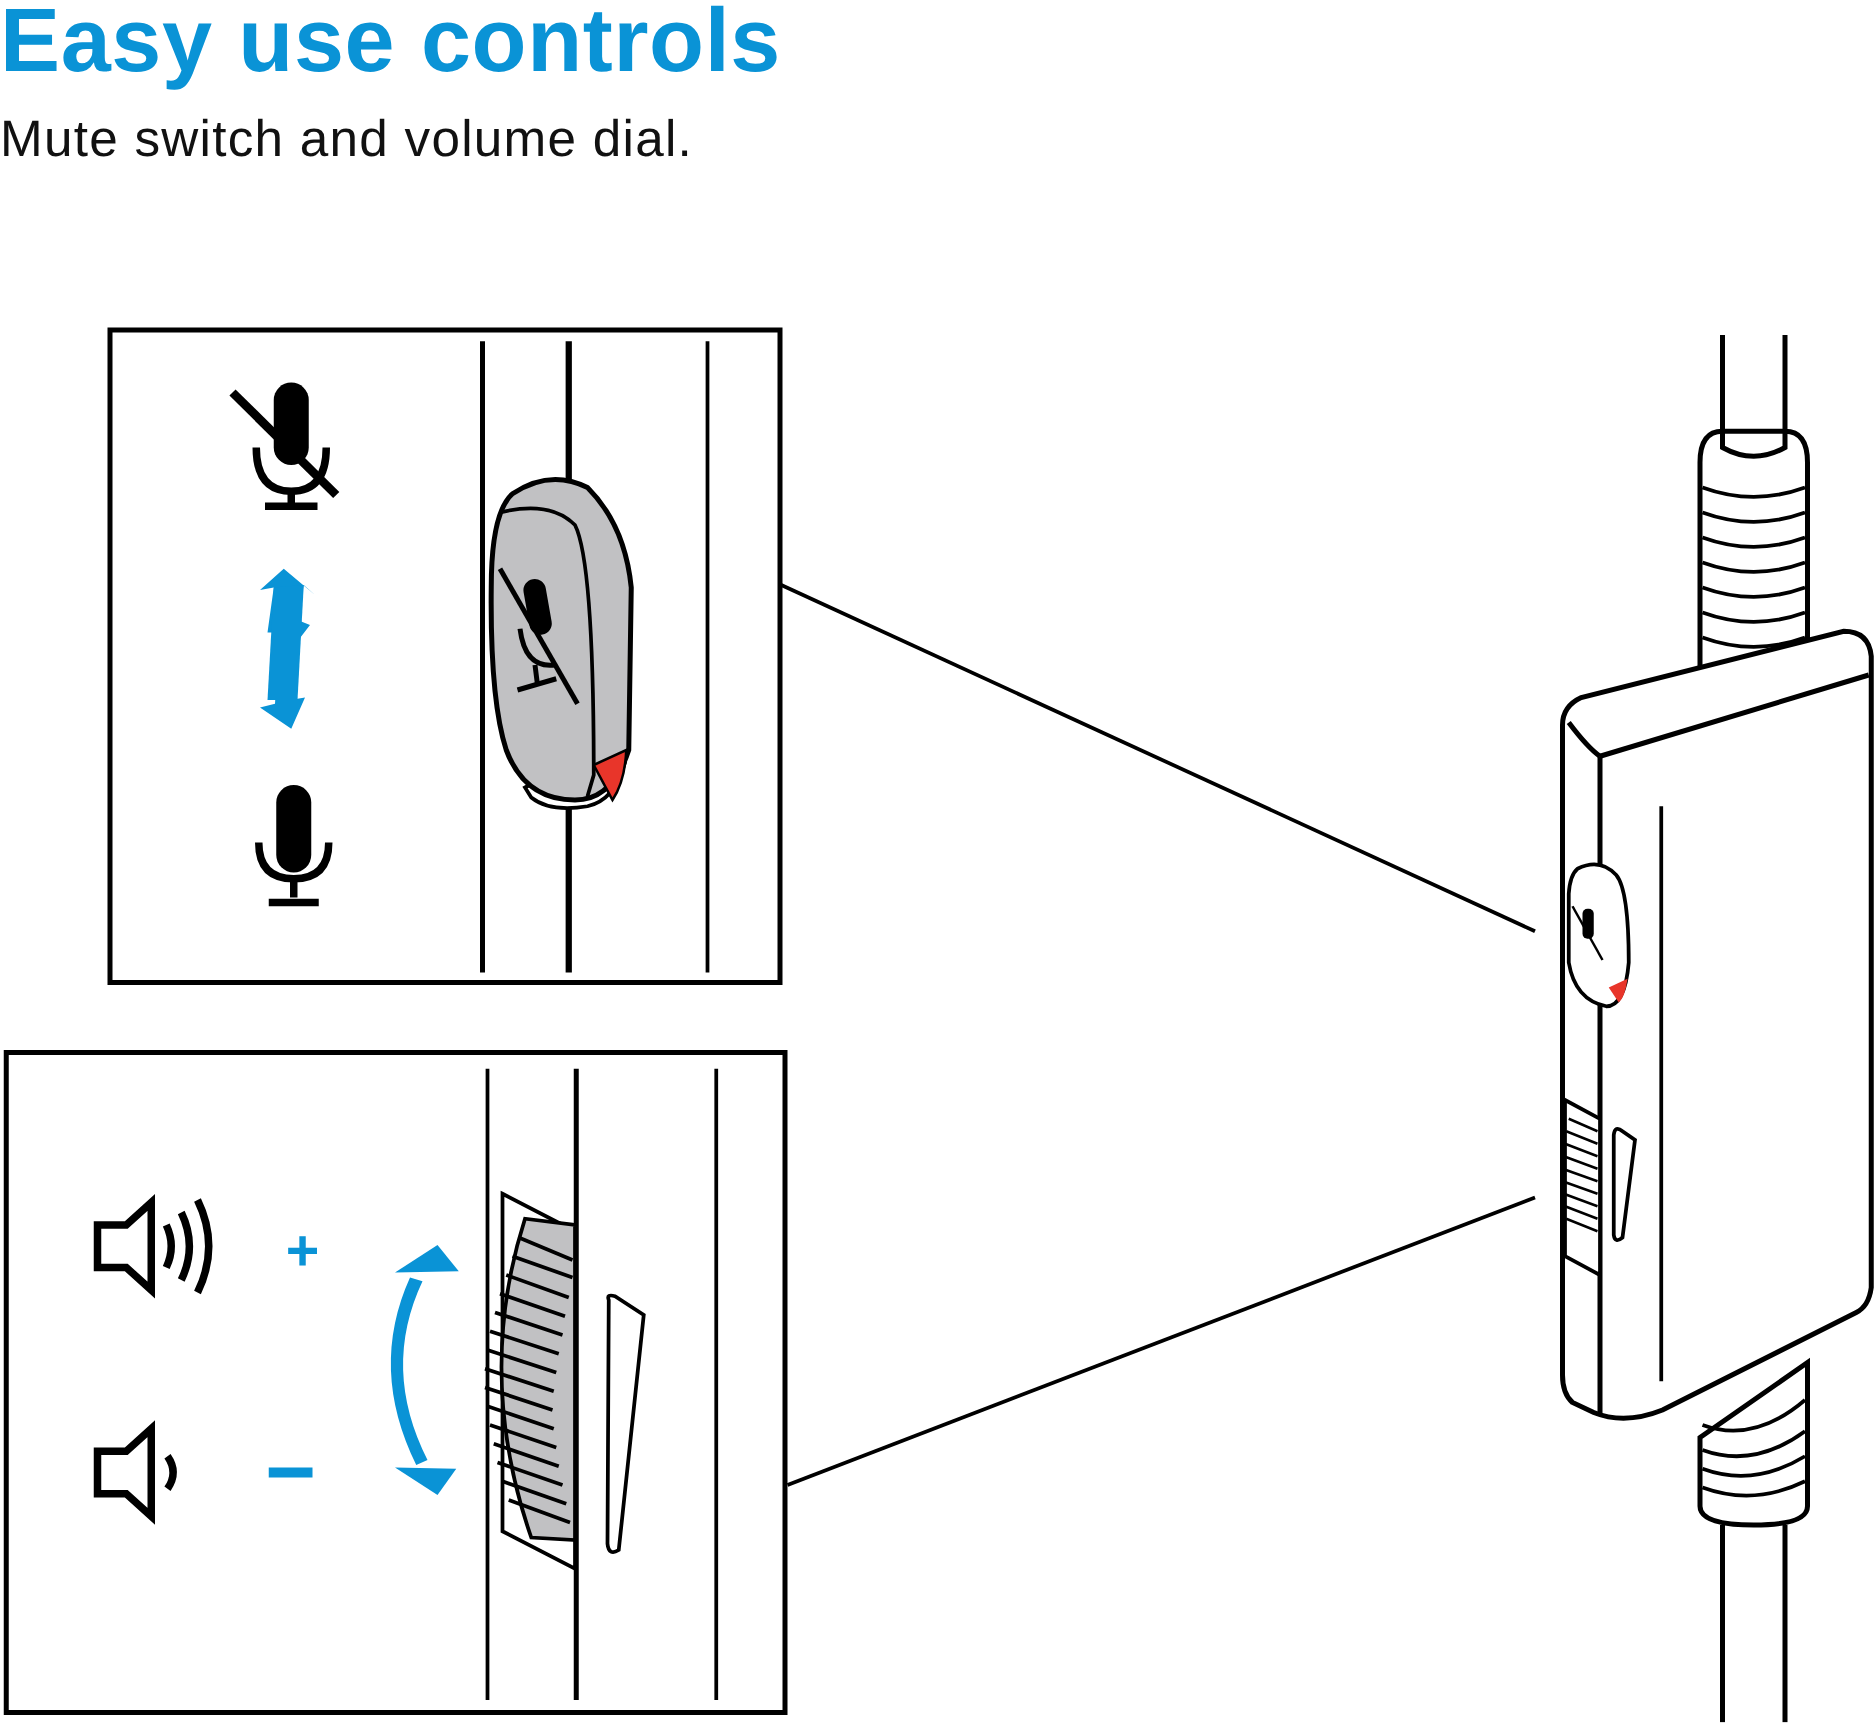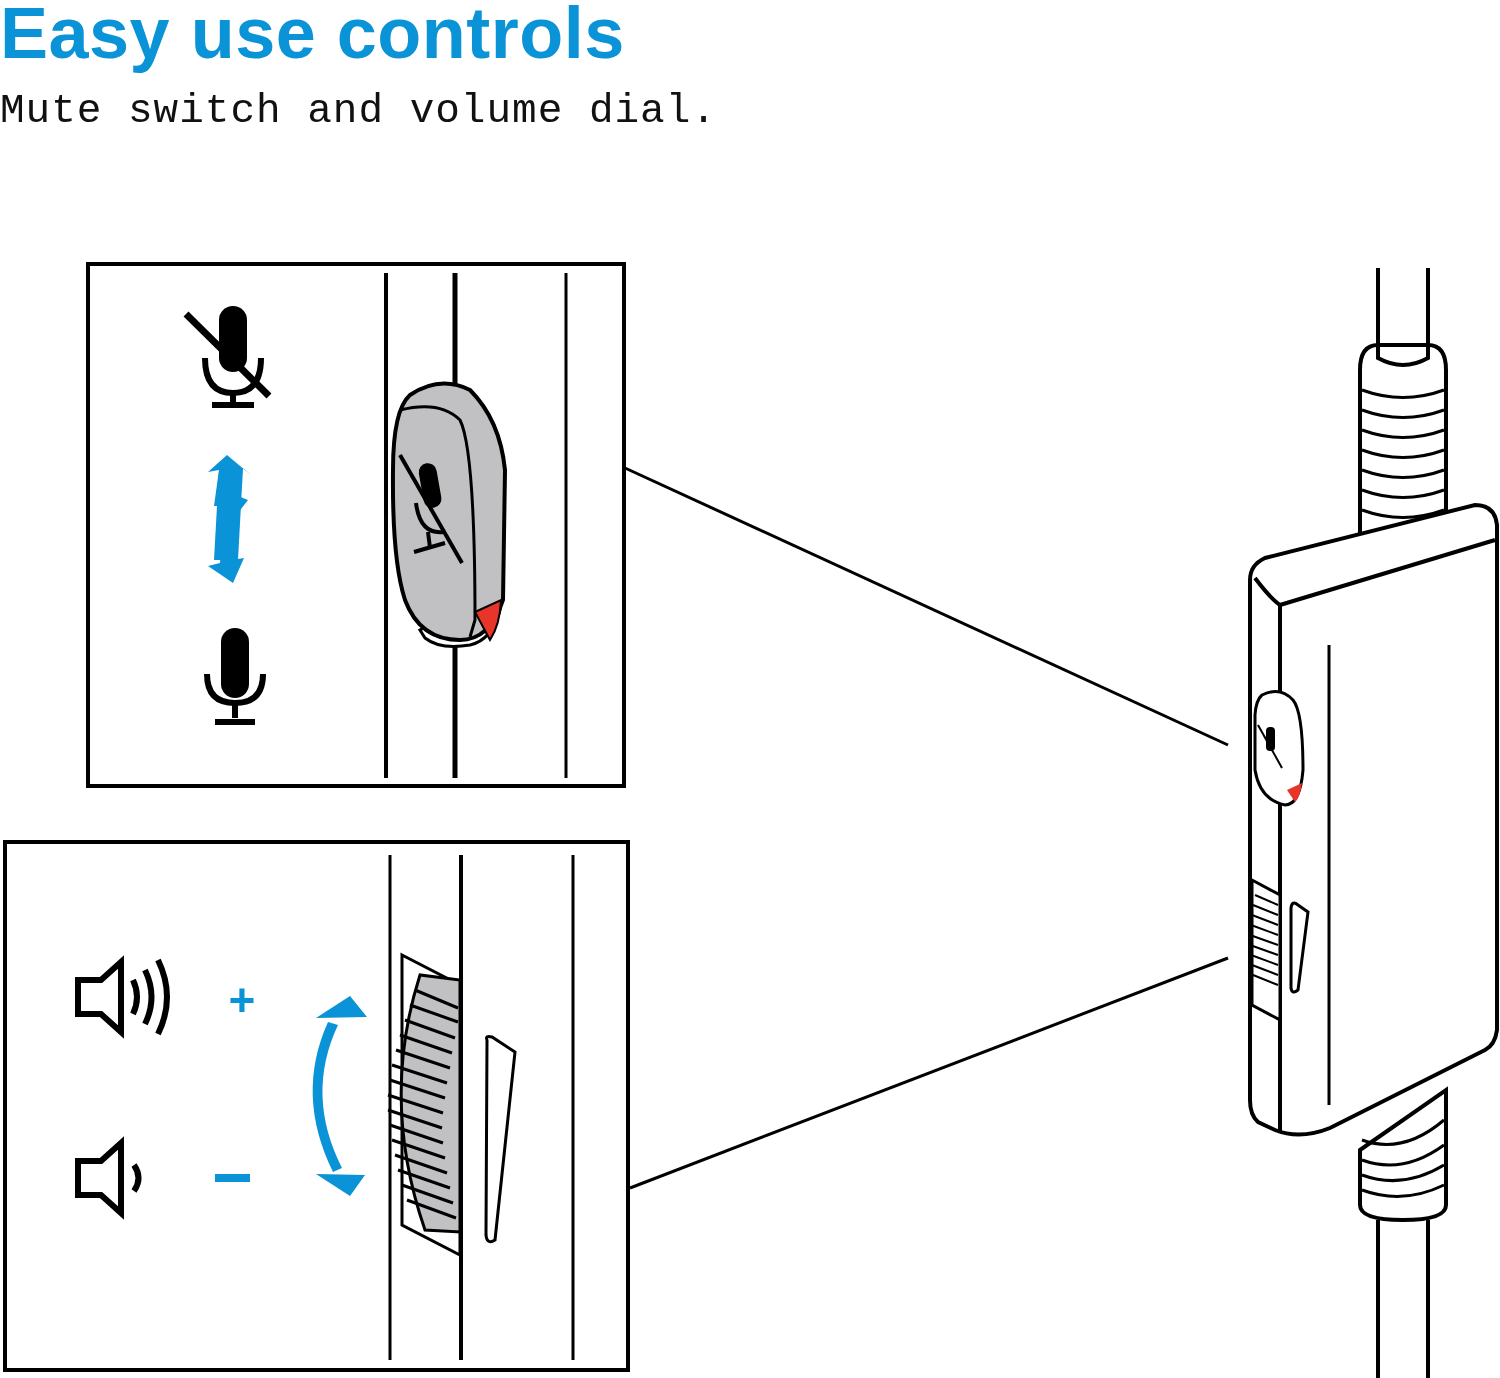--- a/index.html
+++ b/index.html
@@ -1,18 +1,18 @@
 <!DOCTYPE html>
 <html><head>
 <meta charset="utf-8">
 <style>
   html, body { margin: 0; padding: 0; background: #ffffff; }
   body { width: 1500px; height: 1378px; position: relative; overflow: hidden; font-family: "Liberation Sans", sans-serif; }
   .title { position: absolute; left: 0; top: -6px; font-family: "Liberation Sans", sans-serif; font-weight: bold; font-size: 72px; letter-spacing: 0.5px; margin: 0; line-height: 1.1; }
-  .subtitle { position: absolute; left: 0; top: 88px; font-family: Liberation Mono, monospace; font-size: 41px; color: #111; margin: 0; letter-spacing: 1px; text-align: center; }
+  .subtitle { position: absolute; left: 0; top: 88px; font-family: Liberation Sans, sans-serif; font-size: 41px; color: #111; margin: 0; letter-spacing: 1px; text-align: center; }
   svg.art { position: absolute; left: 0; top: 0; }
 </style>
 </head>
 <body>
 
 <h1 class="title" style="color: rgb(10, 147, 214);">Easy use controls</h1>
 <p class="subtitle">Mute switch and volume dial.</p>
 
 <svg class="art" width="1500" height="1378" viewBox="0 0 1500 1378">
 

